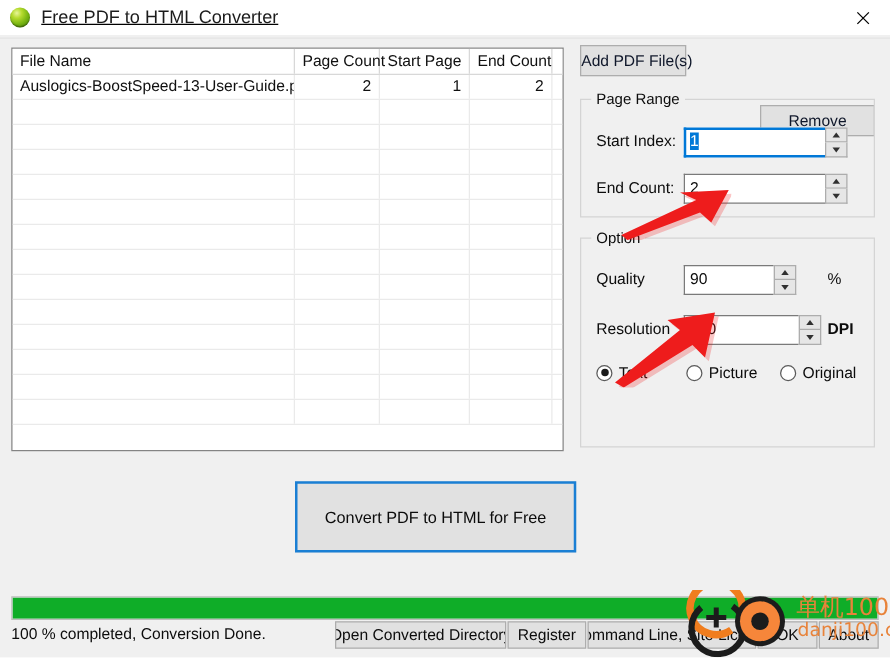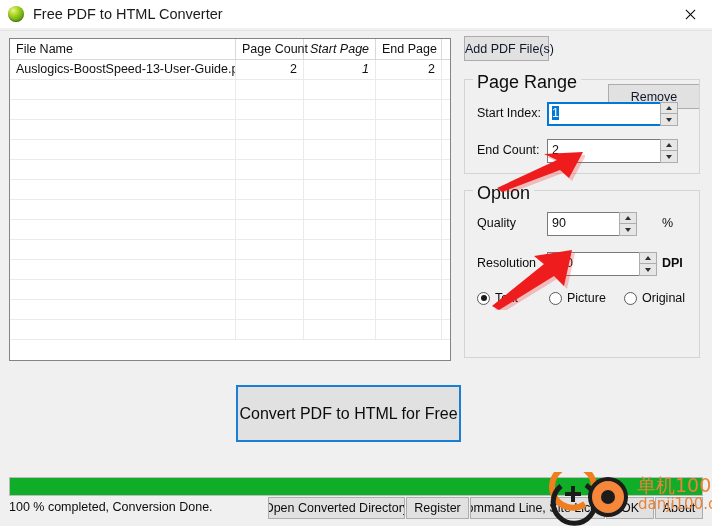--- a/index.html
+++ b/index.html
@@ -21,20 +21,21 @@
   }
 
   
   #titlebar {
     position: absolute;
     left: 0; top: 0;
     width: 712px; height: 28px;
     background: #ffffff;
     display: flex;
     align-items: center;
+    text-decoration: underline;
   }
   #app-icon {
     width: 16px; height: 16px;
     margin-left: 8px;
     border-radius: 50%;
     background:
       radial-gradient(circle at 34% 28%, #e8f59a 0%, #b5db2e 26%, #77b411 58%, #3f7a06 100%);
     box-shadow: inset 0 -1px 1px rgba(0,0,0,.35);
     flex: 0 0 auto;
   }
@@ -95,21 +96,21 @@
   #list-header .hcell {
     font-size: 12.5px;
     color: #101010;
     padding: 3px 6px 0 6px;
     box-sizing: border-box;
     border-right: 1px solid #d8d8d8;
     white-space: nowrap;
   }
   .col-file  { width: 226px; text-align: left; }
   .col-count { width: 68px; text-align: right; }
-  .col-start { width: 72px; text-align: right; font-style: italic; }
+  .col-start { width: 72px; text-align: right; }
   .col-end   { width: 66px; text-align: right; }
 
   .list-row {
     display: flex;
     height: 20px;
     box-sizing: border-box;
     border-bottom: 1px solid #eaeaea;
   }
   .list-row .cell {
     font-size: 12.5px;
@@ -149,21 +150,21 @@
     position: absolute;
     border: 1px solid #d4d4d4;
     box-sizing: border-box;
     background: transparent;
   }
   .groupbox > .legend {
     position: absolute;
     top: -8px; left: 8px;
     background: #f0f0f0;
     padding: 0 4px;
-    font-size: 18px;
+    font-size: 12px;
     color: #0c0c0c;
     white-space: nowrap;
   }
   #page-range-group {
     left: 464px; top: 79px;
     width: 236px; height: 95px;
   }
   #option-group {
     left: 464px; top: 190px;
     width: 236px; height: 168px;
@@ -274,21 +275,21 @@
   #convert-button {
     position: absolute;
     left: 236px; top: 385px;
     width: 225px; height: 57px;
     background: #e1e1e1;
     border: 2px solid #1a7fd4;
     box-sizing: border-box;
     display: flex;
     align-items: center;
     justify-content: center;
-    font-size: 16px;
+    font-size: 13px;
     color: #0c0c0c;
     cursor: pointer;
   }
 
   
   #progress-track {
     position: absolute;
     left: 9px; top: 477px;
     width: 694px; height: 19px;
     background: #e6e6e6;
@@ -374,21 +375,21 @@
       <div class="x"></div>
     </div>
   </div>
   <div id="titlebar-sep"></div>
 
   <div id="file-list">
     <div id="list-header">
       <div class="hcell col-file">File Name</div>
       <div class="hcell col-count">Page Count</div>
       <div class="hcell col-start">Start Page</div>
-      <div class="hcell col-end">End Page</div>
+      <div class="hcell col-end">End Count</div>
     </div>
 
     <div class="list-row">
       <div class="cell col-file">Auslogics-BoostSpeed-13-User-Guide.pdf</div>
       <div class="cell col-count">2</div>
       <div class="cell col-start">1</div>
       <div class="cell col-end">2</div>
     </div>
 
     <div id="empty-rows">

